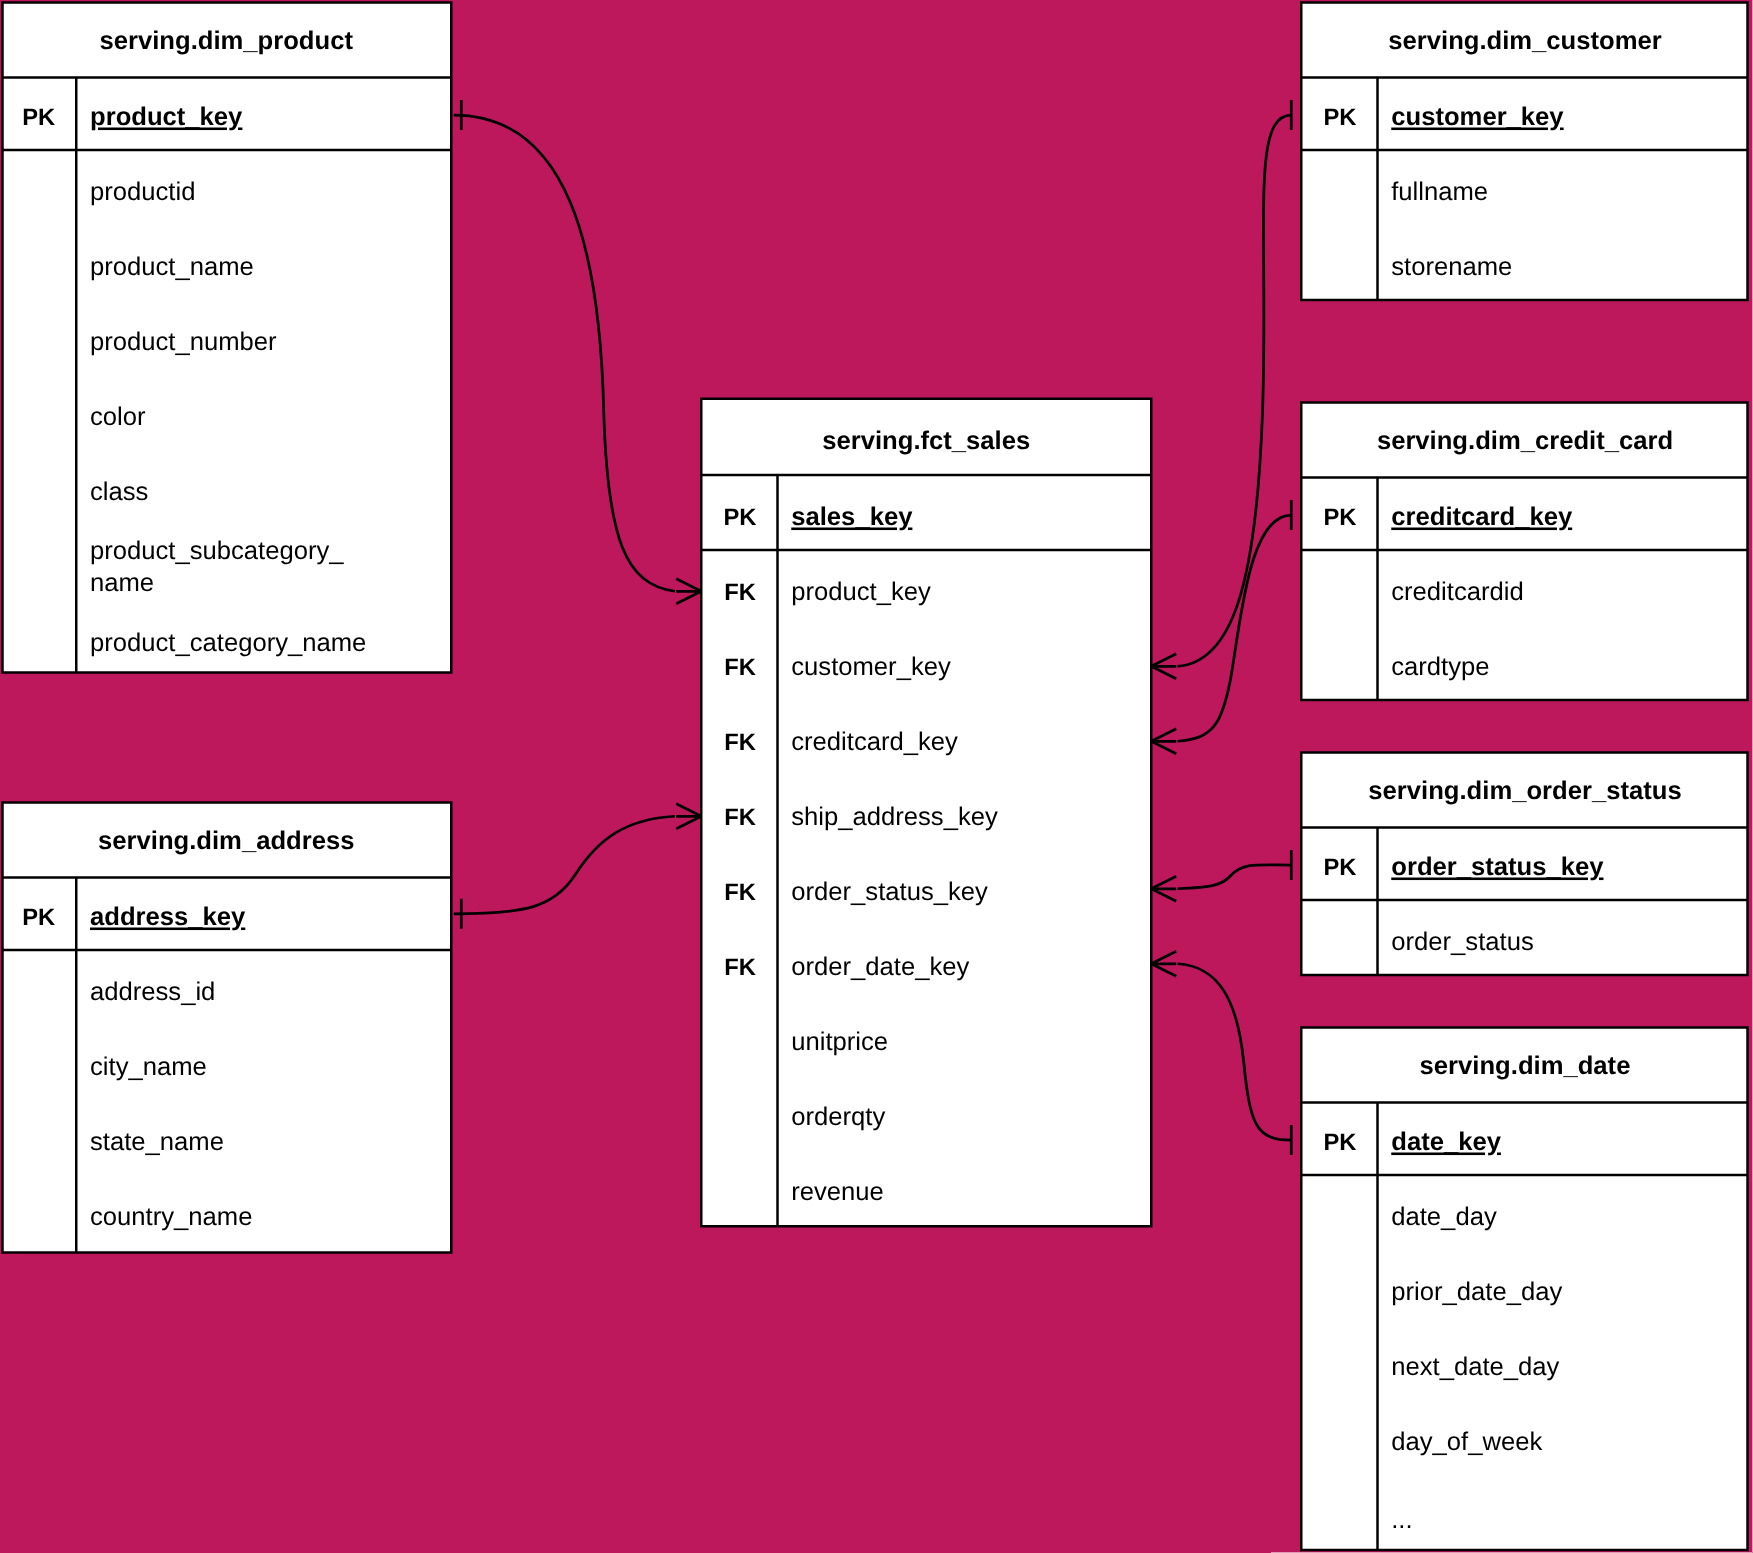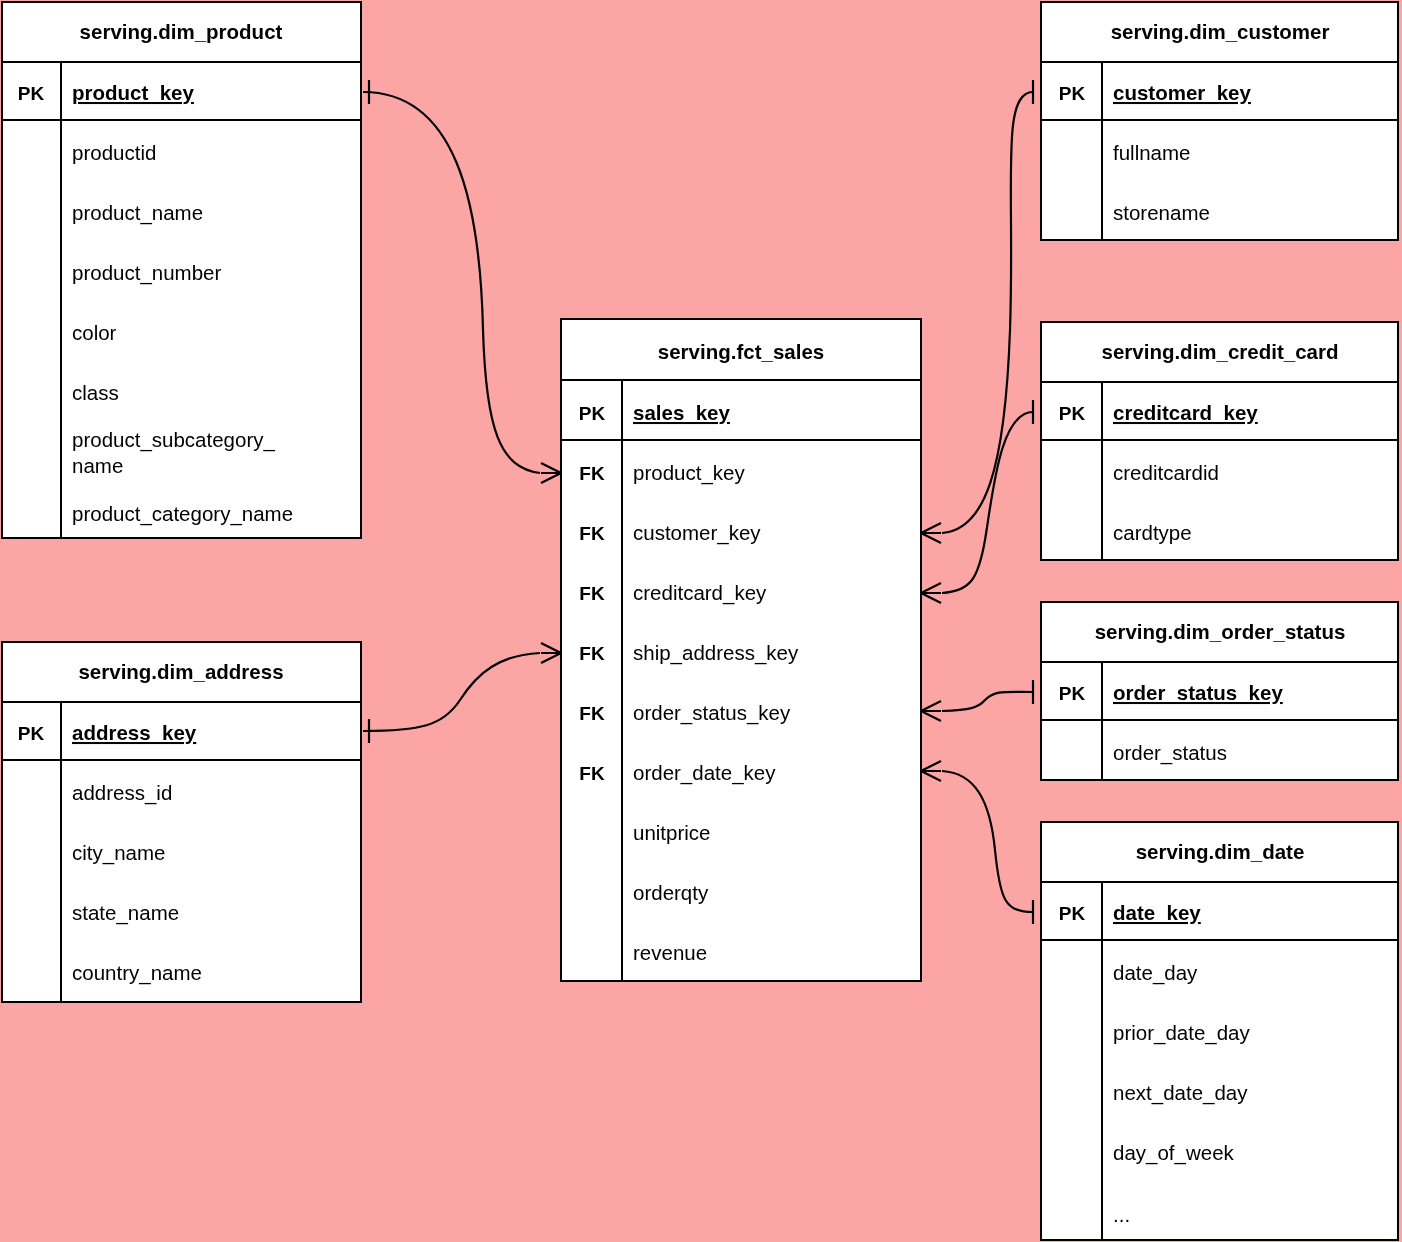--- a/index.html
+++ b/index.html
@@ -4,21 +4,21 @@
 <style>
   html, body {
     margin: 0;
     padding: 0;
     background: #ffffff;
   }
   #diagram-root {
     position: relative;
     width: 1402px;
     height: 1242px;
-    background: #fca5a5;
+    background: #be185d;
     font-family: "Liberation Sans", sans-serif;
     overflow: hidden;
   }
   svg.erd {
     position: absolute;
     top: 0; left: 0;
     width: 1402px;
     height: 1242px;
   }
   .tbl-rect {

